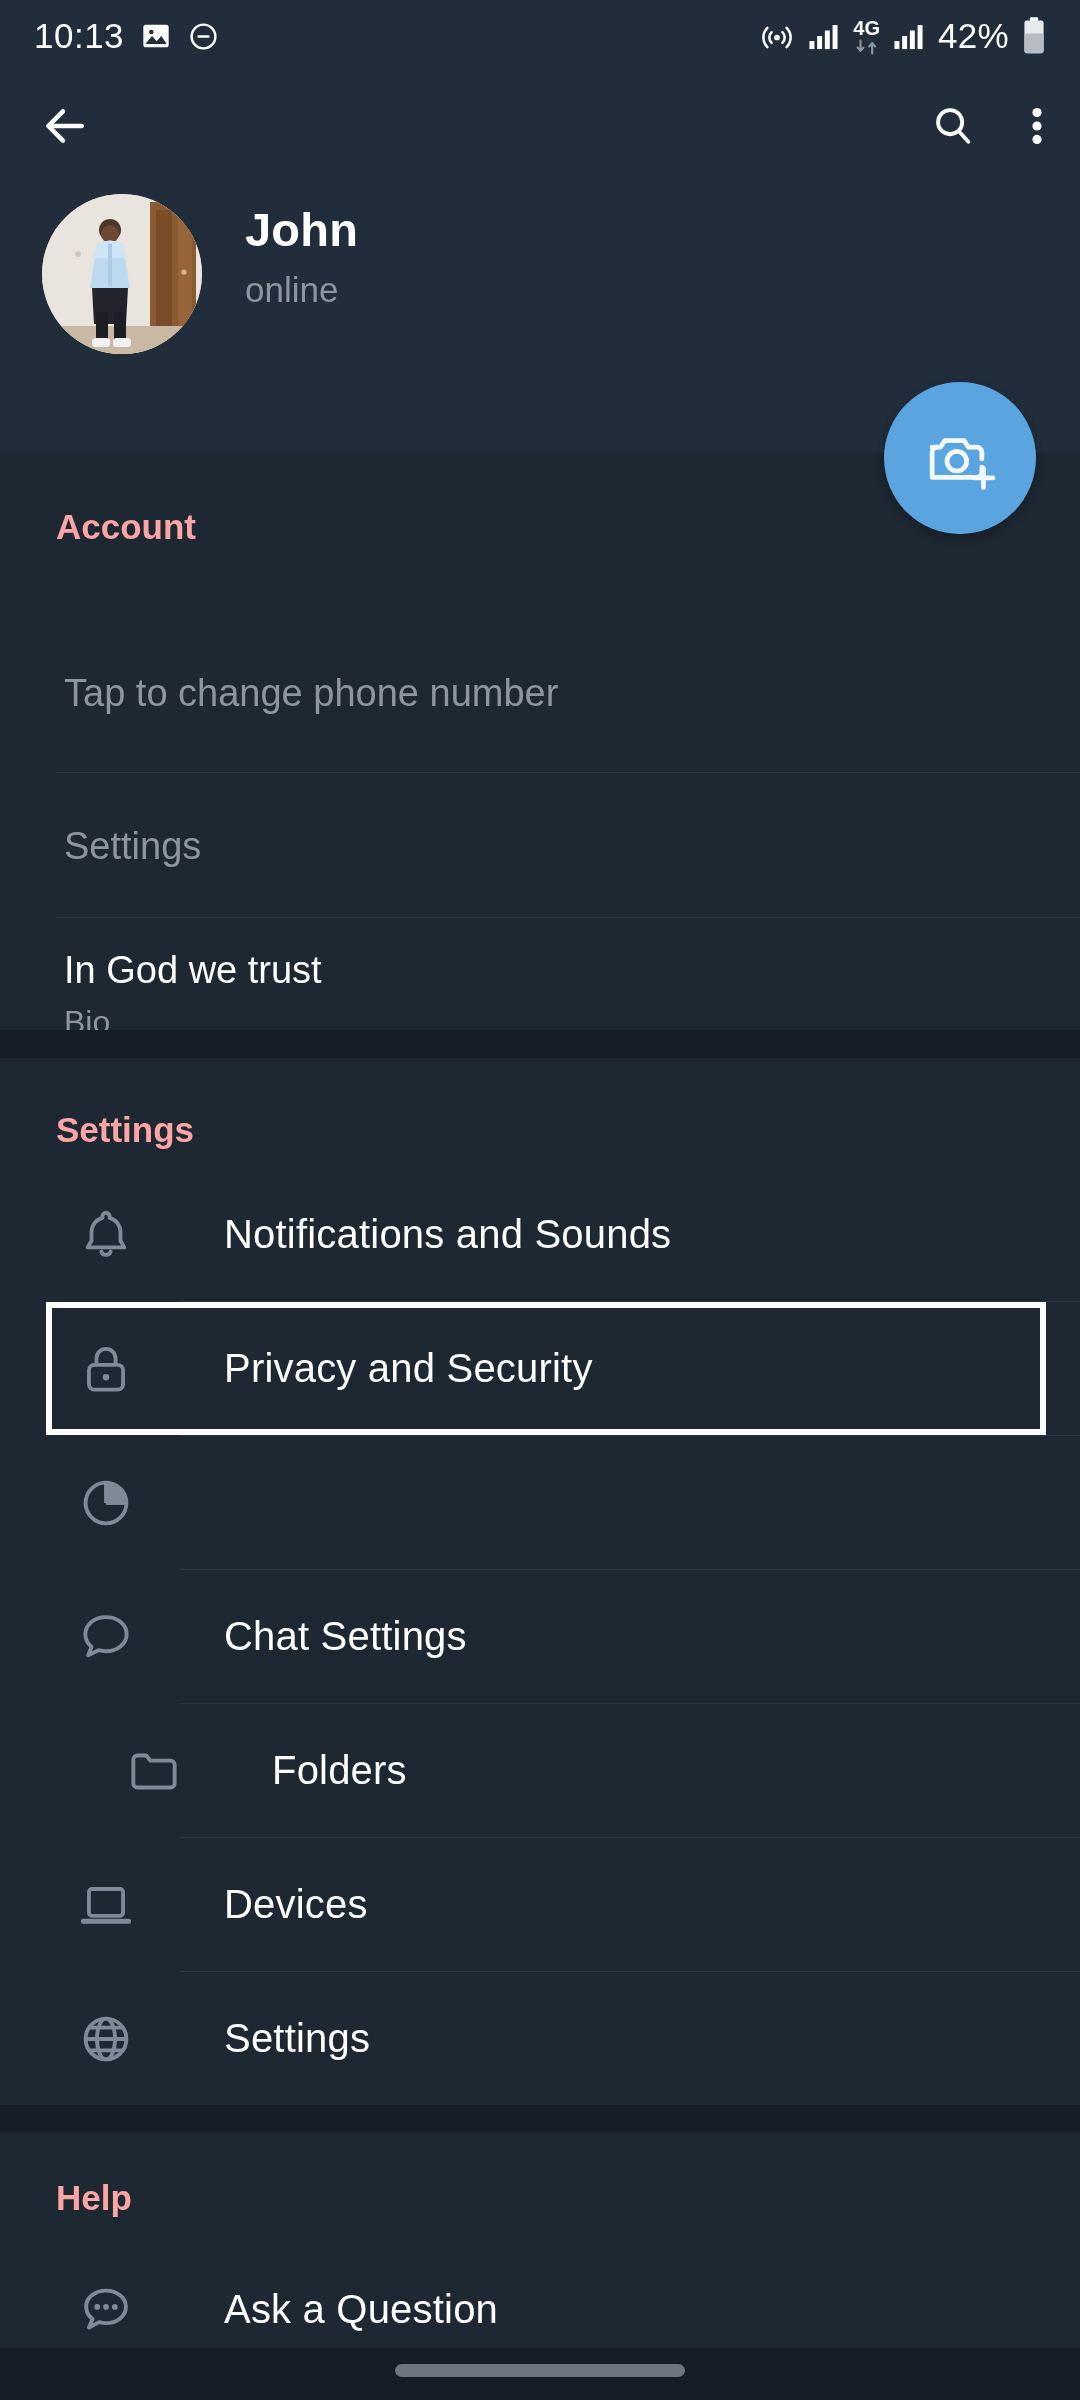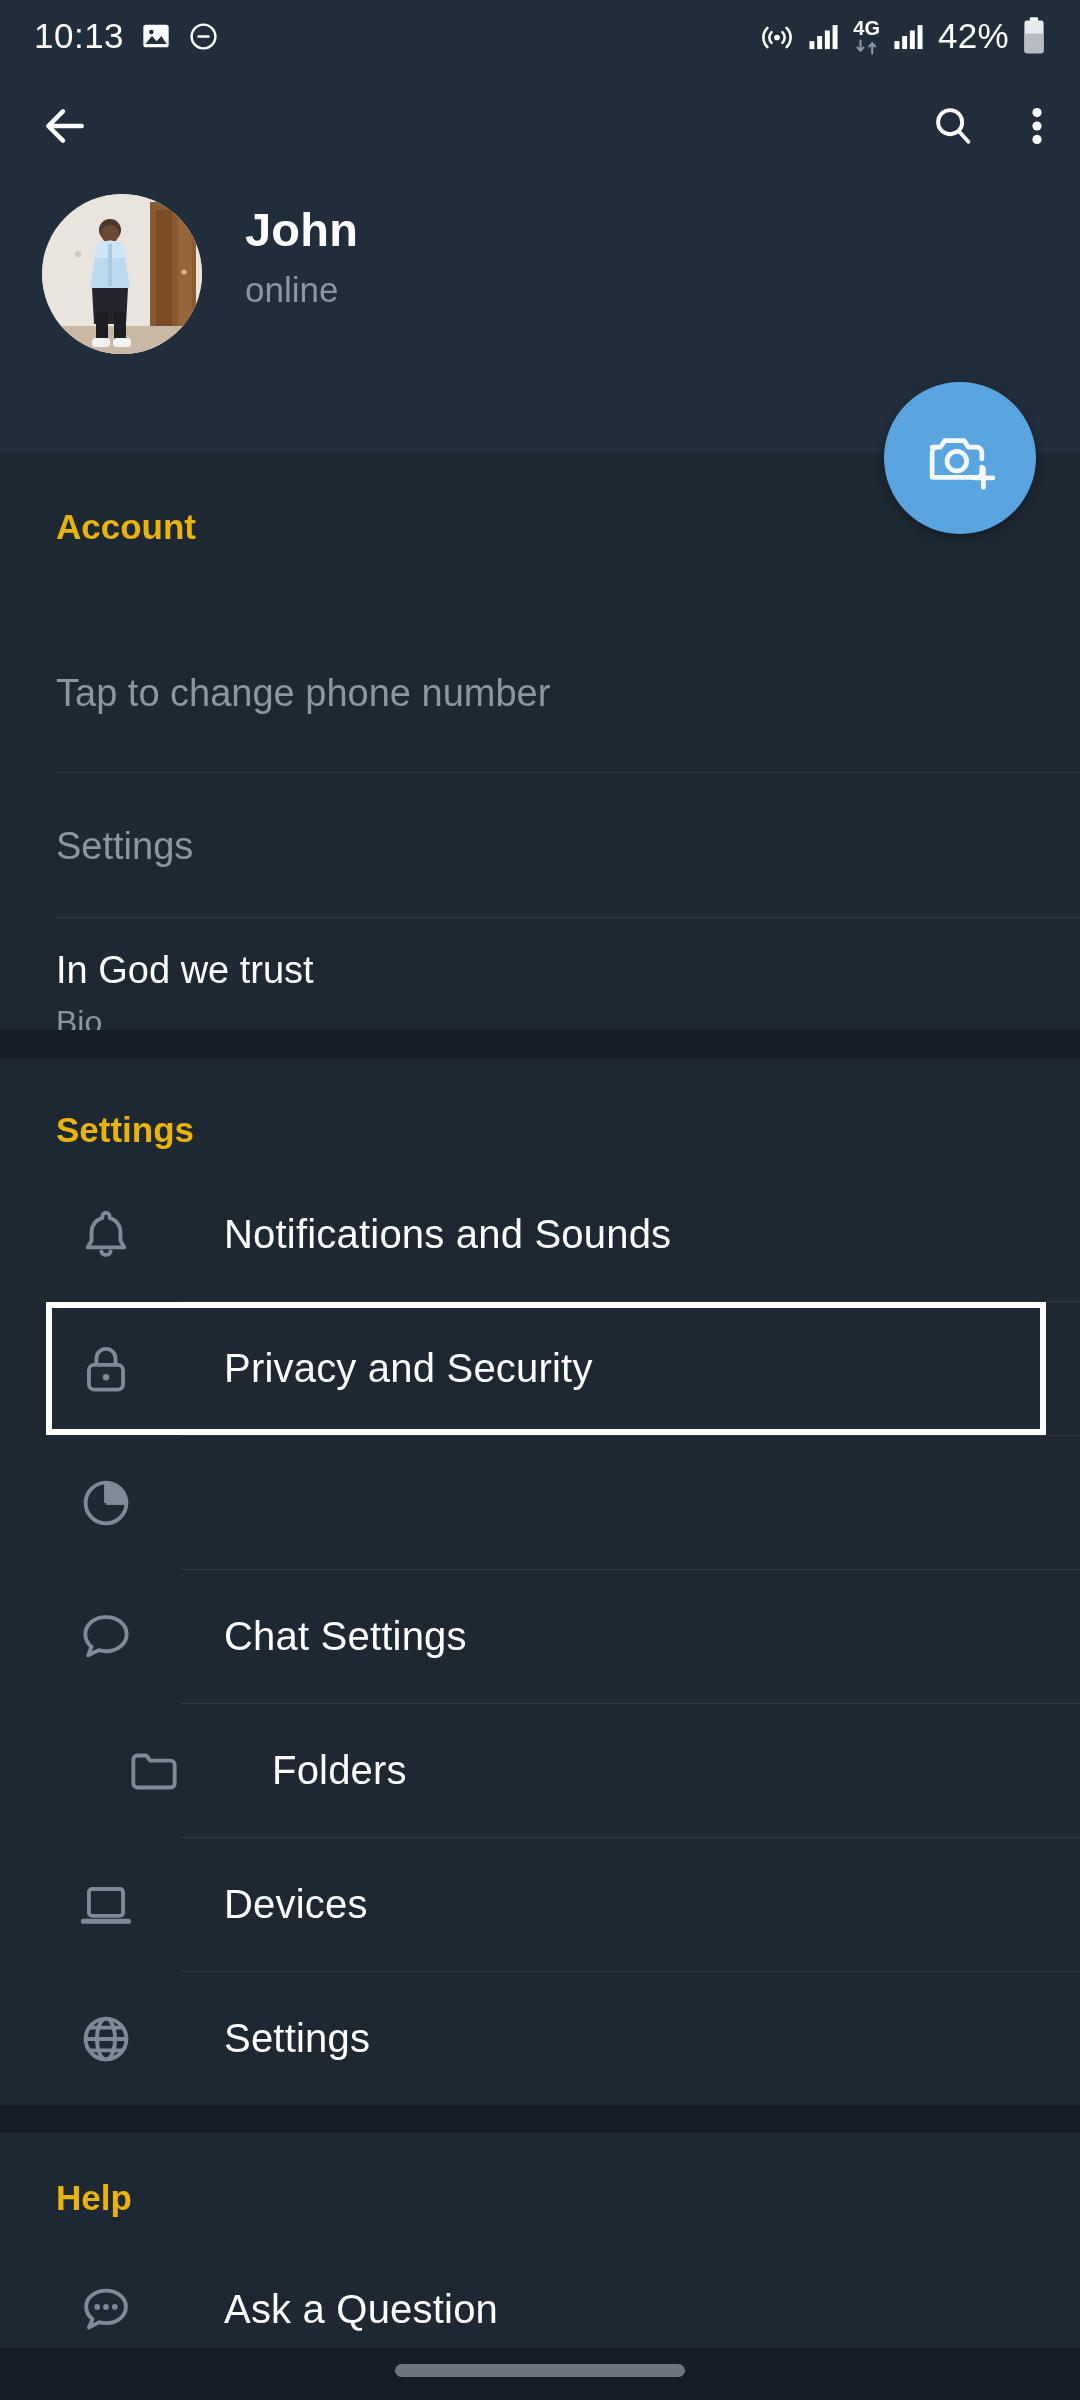--- a/index.html
+++ b/index.html
@@ -61,26 +61,26 @@
     width:152px; height:152px; border-radius:50%;
     background:#5aa5e0;
     display:flex; align-items:center; justify-content:center;
     cursor:pointer; z-index:20;
     box-shadow:0 4px 10px rgba(0,0,0,.28);
   }
 
   
   .section { background:#1e2832; width:1080px; position:absolute; left:0; }
   .section-title {
-    color:#eab308; font-size:35px; font-weight:bold;
+    color:#fca5a5; font-size:35px; font-weight:bold;
     padding-left:56px;
   }
   .gap-band { position:absolute; left:0; width:1080px; background:#161d27; }
 
-  .acct-row { position:absolute; left:0; width:1004px; }
+  .acct-row { position:absolute; left:8px; width:1004px; }
   .acct-primary { color:#ffffff; font-size:38px; padding-left:56px; }
   .acct-sub { color:#8d969f; font-size:32px; padding-left:56px; }
   .acct-placeholder { color:#8d969f; font-size:38px; padding-left:56px; }
   .hr { position:absolute; height:1px; background:#2b3743; left:56px; width:1024px; }
 
   
   .srow {
     position:absolute; left:16px; width:1080px; height:133px;
     display:flex; align-items:center; cursor:pointer;gap:28px;
   }

